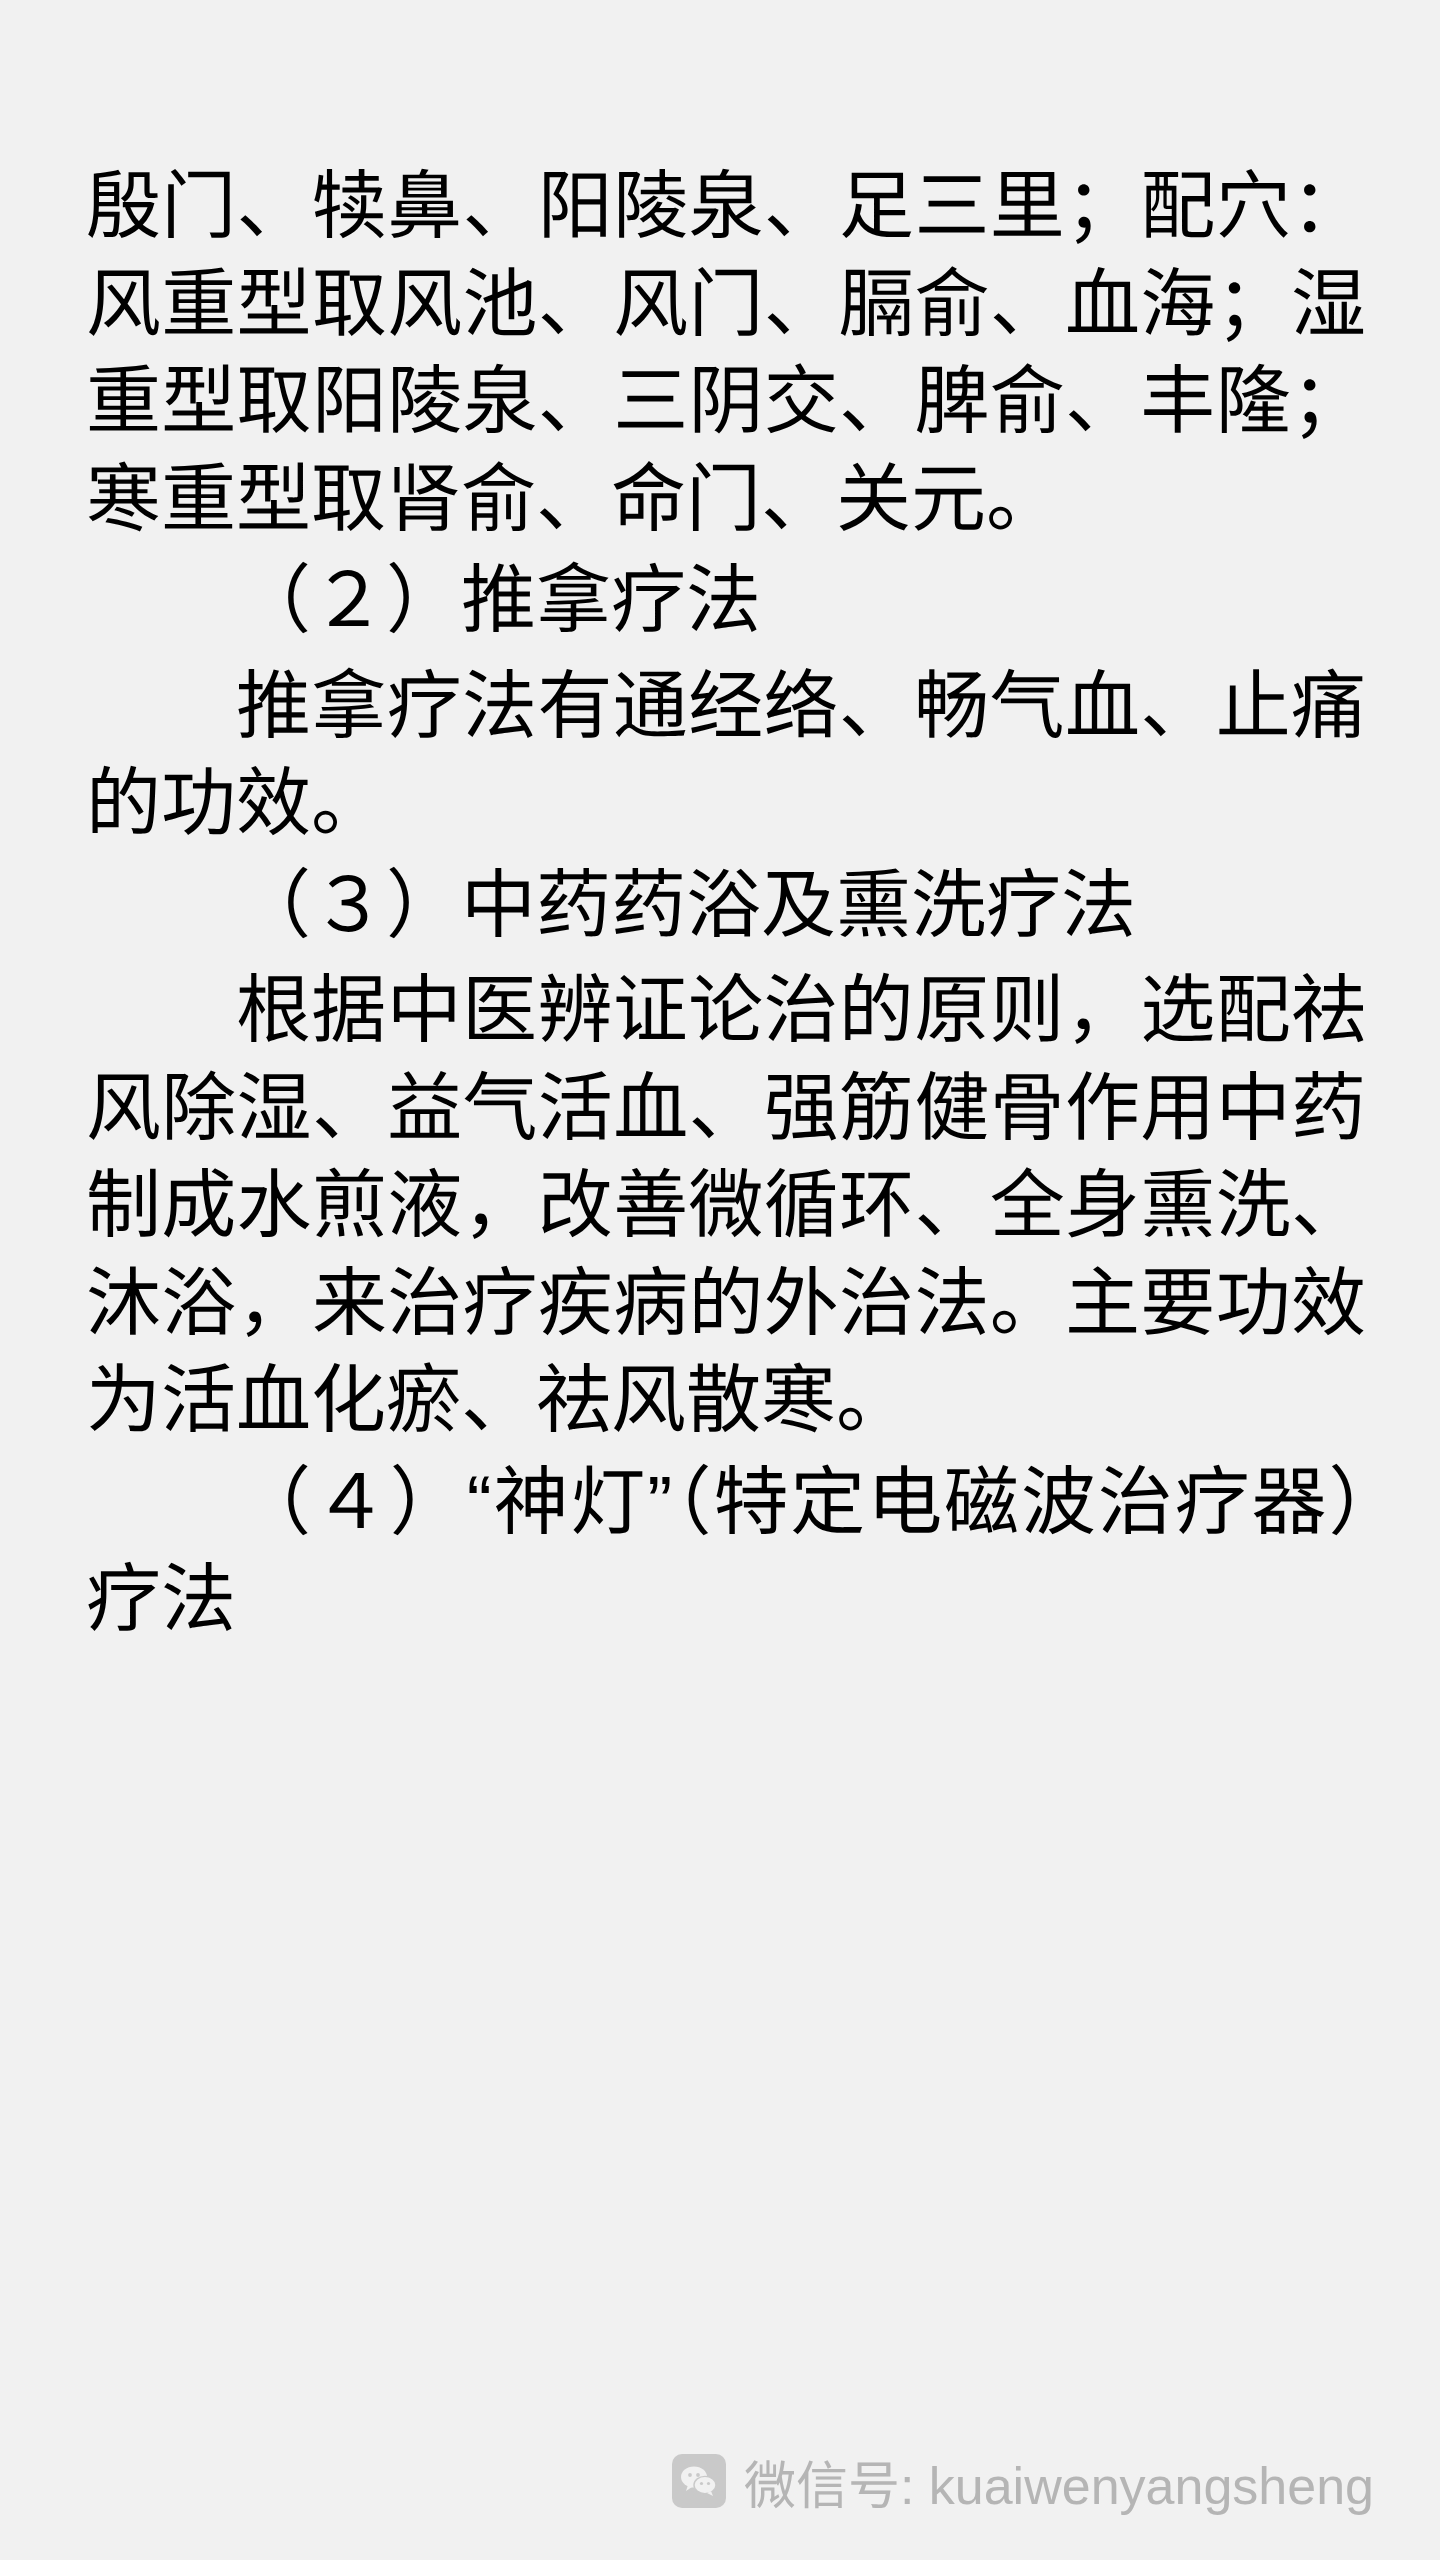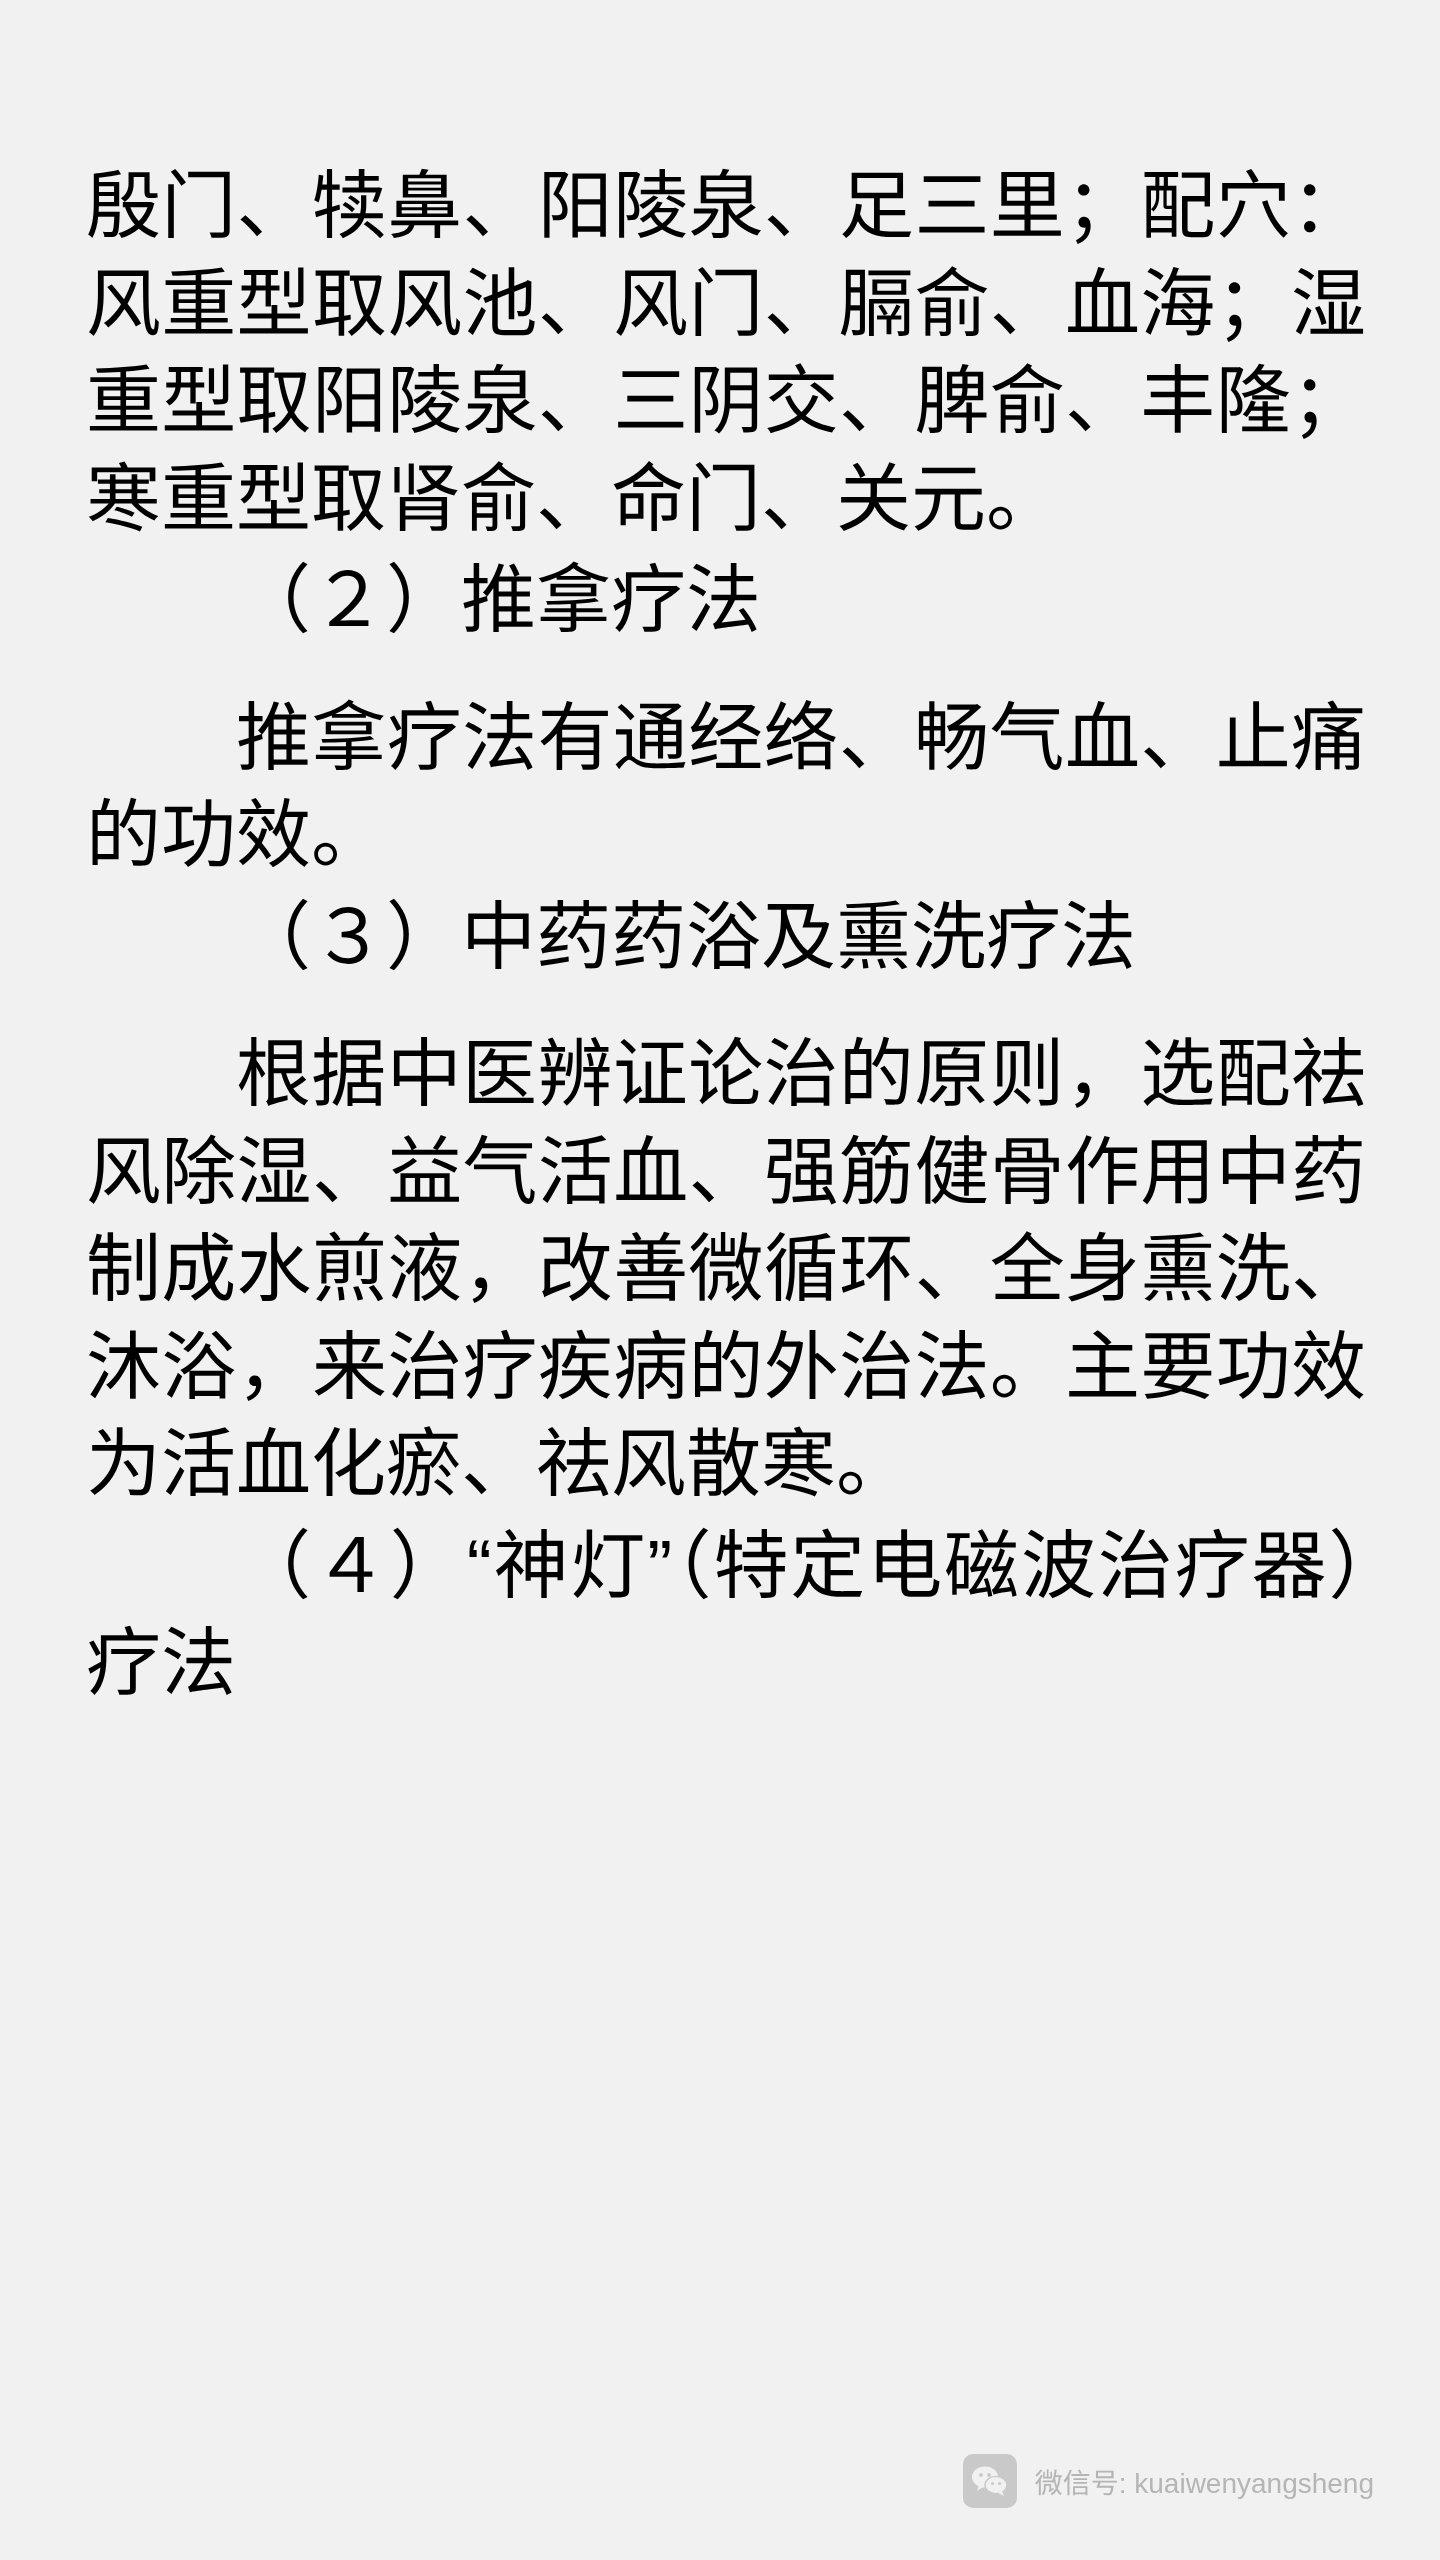--- a/index.html
+++ b/index.html
@@ -35,21 +35,21 @@
     color: #000000;
     letter-spacing: 0px;
     margin: 0 0 4px 0;
     text-align: justify;
     text-justify: inter-ideograph;
     word-break: break-all;
   }
   .indent {
     text-indent: 150px;
   }
-  .gap-sm { margin-top: 40px; }
+  .gap-sm { margin-top: 8px; }
   .gap-md { }
 
   .footer {
     position: absolute;
     left: 0;
     bottom: 34px;
     width: 1440px;
     height: 90px;
     display: flex;
     align-items: center;
@@ -66,21 +66,21 @@
     width: 54px;
     height: 54px;
     border-radius: 10px;
     background: #c9c9c9;
     display: flex;
     align-items: center;
     justify-content: center;
   }
   .wechat-icon svg { display: block; }
   .wechat-text {
-    font-size: 28px;
+    font-size: 52px;
     color: #b5b5b5;
     font-family: "Liberation Sans", "DejaVu Sans", sans-serif;
     white-space: nowrap;
   }
 </style>
 </head>
 <body>
 
 <div class="page">
 

